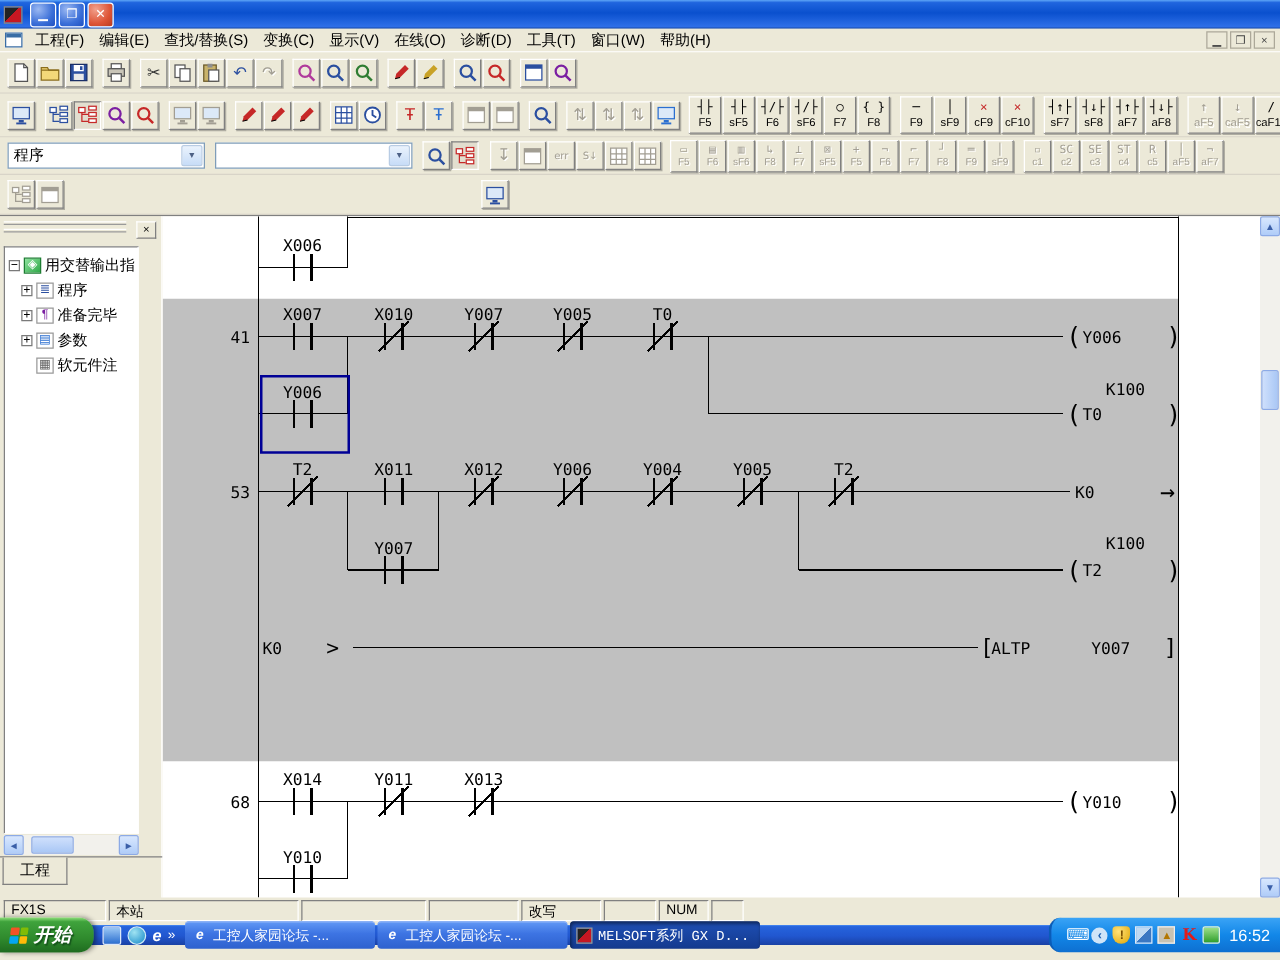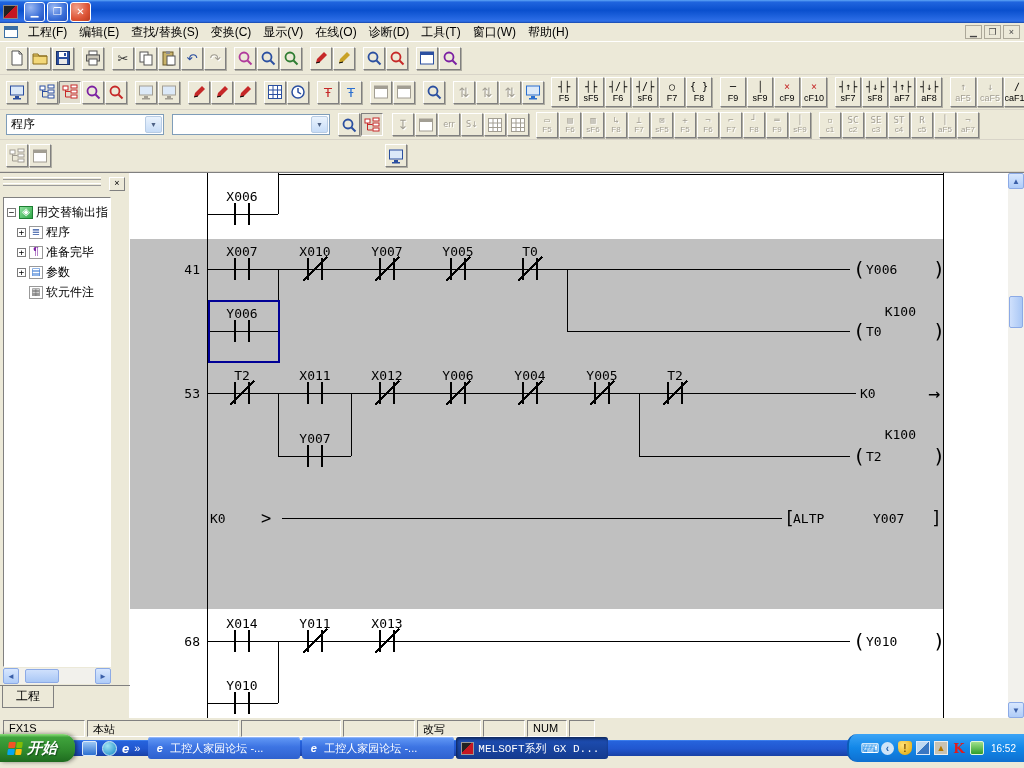--- a/index.html
+++ b/index.html
@@ -130,21 +130,21 @@
     background:linear-gradient(180deg,#3BA4F6 0%,#1287E8 50%,#0E6FD0 100%);border-left:2px solid #0A5CB8;
     border-radius:10px 0 0 10px;color:#fff;}
   .tri{width:14px;height:14px;flex:none;display:flex;align-items:center;justify-content:center;font-size:11px;color:#fff;}
   .tri.kbd{font-size:13px;}
   .tri.chevc{background:#CFE4F8;color:#1D5FB0;border-radius:50%;font-size:10px;font-weight:bold;width:13px;height:13px;}
   .tri.shieldy{background:radial-gradient(circle at 35% 30%,#FFE27A,#E0A400);border-radius:3px 3px 50% 50%;color:#7A4E00;font-weight:bold;font-size:10px;}
   .tri.net{background:linear-gradient(135deg,#BFD9F2 0 48%,#3A77C2 48% 100%);border:1px solid #DDE9F8;}
   .tri.alert{background:#C8C2B2;color:#B37700;font-size:9px;border:1px solid #EEE;}
   .tri.kasp{color:#E21A1A;font-weight:bold;font-family:"DejaVu Serif",serif;font-size:13px;}
   .tri.grn{background:linear-gradient(180deg,#9FE08A,#2F9E2B);border-radius:2px;border:1px solid #DFF5D8;}
-  .time{font-size:10px;margin-left:3px;}
+  .time{font-size:13px;margin-left:3px;}
 </style>
 </head>
 <body>
 
 <svg width="0" height="0" style="position:absolute">
   <defs>
     <symbol id="sym-page" viewBox="0 0 16 16">
         <path d="M3 1h7l3 3v11H3z" fill="#fff" stroke="currentColor"></path>
         <path d="M10 1v3h3" fill="none" stroke="currentColor"></path>
       </symbol>

